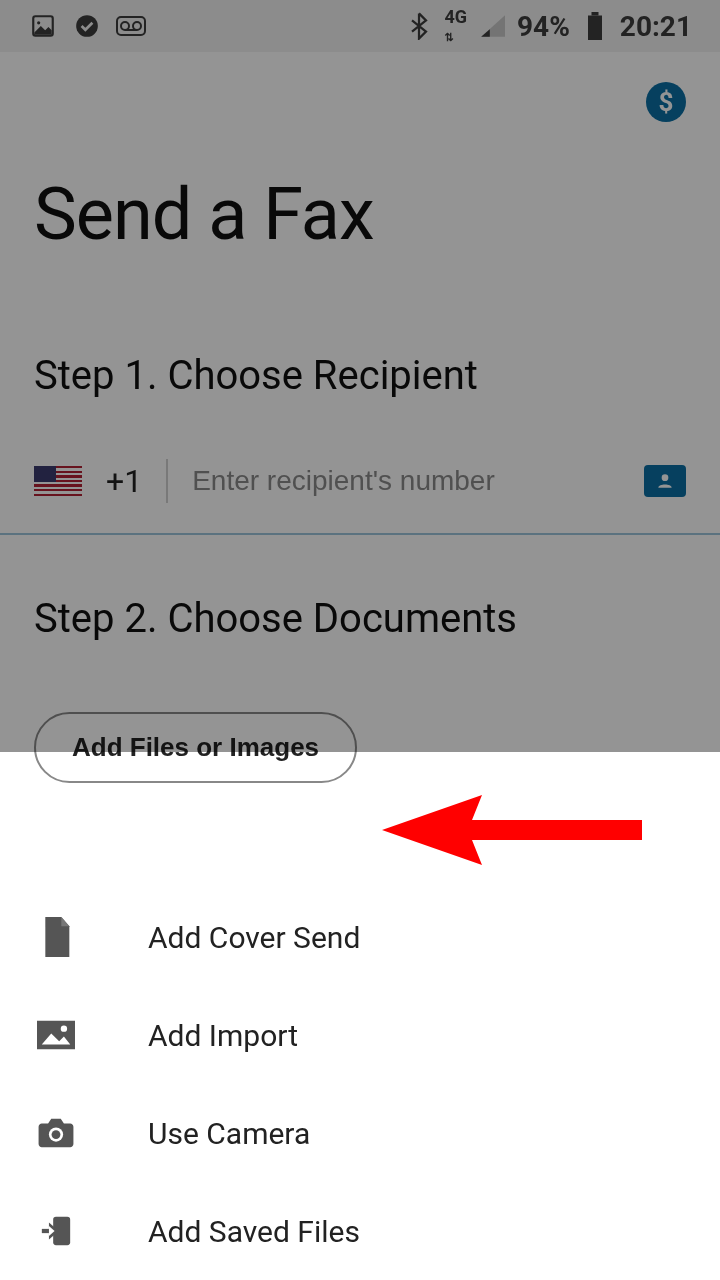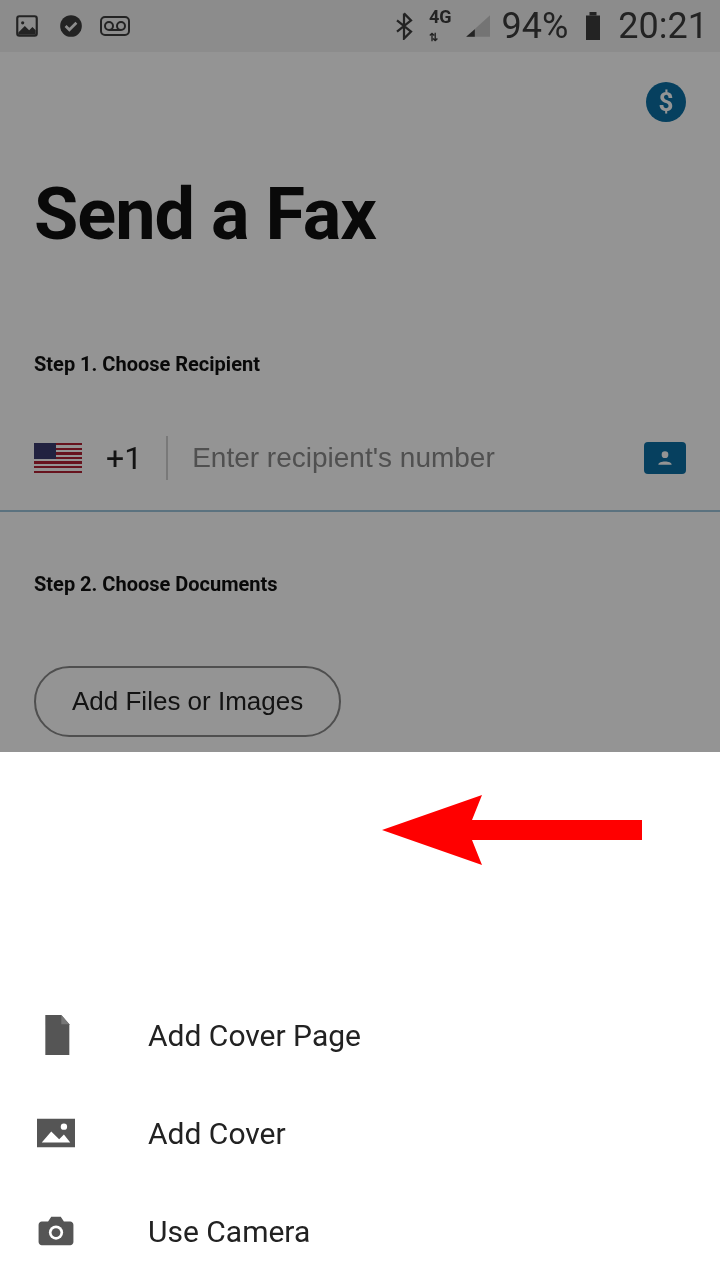--- a/index.html
+++ b/index.html
@@ -5,52 +5,52 @@
   * { box-sizing: border-box; margin: 0; padding: 0; }
   html, body { width: 720px; height: 1280px; overflow: hidden; font-family: -apple-system, "Segoe UI", Roboto, Arial, sans-serif; }
   body { position: relative; background: #fff; }
 
   
   .status-bar {
     height: 52px;
     background: #f2f2f2;
     display: flex;
     align-items: center;
-    padding: 0 12px;
+    padding: 0 28px;
     justify-content: space-between;
     color: #3d3d3d;
   }
   .status-left { display:flex; gap:14px; align-items:center; }
   .status-right { display:flex; gap:10px; align-items:center; }
   .sicon { width:30px; height:30px; display:flex; align-items:center; justify-content:center; }
-  .status-text { font-size:36px; font-weight:400; color:#3d3d3d; }
+  .status-text { font-size:28px; font-weight:700; color:#3d3d3d; }
 
   
   .app {
     background:#fff;
     padding: 20px 34px 0 34px;
     height: calc(100% - 52px);
   }
   .topbar { display:flex; justify-content:flex-end; padding-top:10px; padding-bottom:10px; }
   .dollar {
     width:40px; height:40px; border-radius:50%;
     background:#0b6fa4;
     display:flex; align-items:center; justify-content:center;
     color:#fff; font-weight:700; font-size:26px;
   }
   h1.title {
     font-size:72px;
-    font-weight:700;
+    font-weight:400;
     letter-spacing:-1px;
     color:#111;
     margin-top:40px;
   }
   .step-label {
-    font-size:20px;
-    font-weight:700;
+    font-size:40px;
+    font-weight:400;
     color:#111;
     margin-top:95px;
   }
   .step-label.s2 { margin-top:60px; }
 
   .phone-row {
     display:flex;
     align-items:center;
     gap:24px;
     margin-top:60px;
@@ -92,21 +92,21 @@
   .hr { height:2px; background:#0b6fa4; opacity:0.4; margin-left:-34px; margin-right:-34px; }
 
   .pill-btn {
     margin-top:70px;
     display:inline-flex;
     align-items:center;
     padding: 18px 36px;
     border:2px solid #888;
     border-radius:40px;
     font-size:26px;
-    font-weight:400;
+    font-weight:700;
     color:#222;
     background:transparent;
   }
 
   
   .dim {
     position:absolute; left:0; top:0; right:0; height:752px;
     background: rgba(0,0,0,0.42);
     pointer-events:none;
   }
@@ -230,45 +230,56 @@
 
 <div class="sheet">
 
   <div class="sheet-item">
     <span class="sheet-icon">
       <svg width="32" height="40" viewBox="0 0 24 30" fill="#555">
           <path d="M4 0 H16 L22 7 V30 H4 Z"></path>
           <path d="M16 0 V7 H22 Z" fill="#777"></path>
         </svg>
     </span>
-    <span class="sheet-label">Add Cover Page</span>
+    <span class="sheet-label">Add Cover Send</span>
   </div>
 
   <div class="sheet-item">
     <span class="sheet-icon">
       <svg width="38" height="30" viewBox="0 0 24 18" fill="#555">
           <rect width="24" height="18"></rect>
           <path d="M3 15 L9 8 L14 13 L17 10 L21 15 Z" fill="#fff"></path>
           <circle cx="17" cy="5" r="2" fill="#fff"></circle>
         </svg>
     </span>
-    <span class="sheet-label">Add Cover</span>
+    <span class="sheet-label">Add Import</span>
   </div>
 
   <div class="sheet-item">
     <span class="sheet-icon">
       <svg width="38" height="32" viewBox="0 0 24 20" fill="#555">
           <path d="M3 4 H7 L9 1 H15 L17 4 H21 C22 4 23 5 23 6 V17 C23 18 22 19 21 19 H3 C2 19 1 18 1 17 V6 C1 5 2 4 3 4 Z"></path>
           <circle cx="12" cy="11" r="4.5" fill="#fff"></circle>
           <circle cx="12" cy="11" r="2.8" fill="#555"></circle>
         </svg>
     </span>
     <span class="sheet-label">Use Camera</span>
   </div>
 
 
+  <div class="sheet-item">
+    <span class="sheet-icon">
+      <svg width="34" height="34" viewBox="0 0 24 24" fill="#555">
+          <rect x="10" y="2" width="12" height="20" rx="2"></rect>
+          <path d="M2 10.5 H9 V13.5 H2 Z" fill="#555"></path>
+          <path d="M7 6 L14 12 L7 18 Z" fill="#555"></path>
+          <path d="M7 8.5 L11 12 L7 15.5 Z" fill="#fff"></path>
+        </svg>
+    </span>
+    <span class="sheet-label">Add Saved Files</span>
+  </div>
 </div>
 
 <div class="arrow-wrap">
   <svg width="260" height="80" viewBox="0 0 260 80">
     <polygon points="0,40 100,5 90,30 260,30 260,50 90,50 100,75" fill="#ff0000"></polygon>
   </svg>
 </div>
 
 </body></html>

